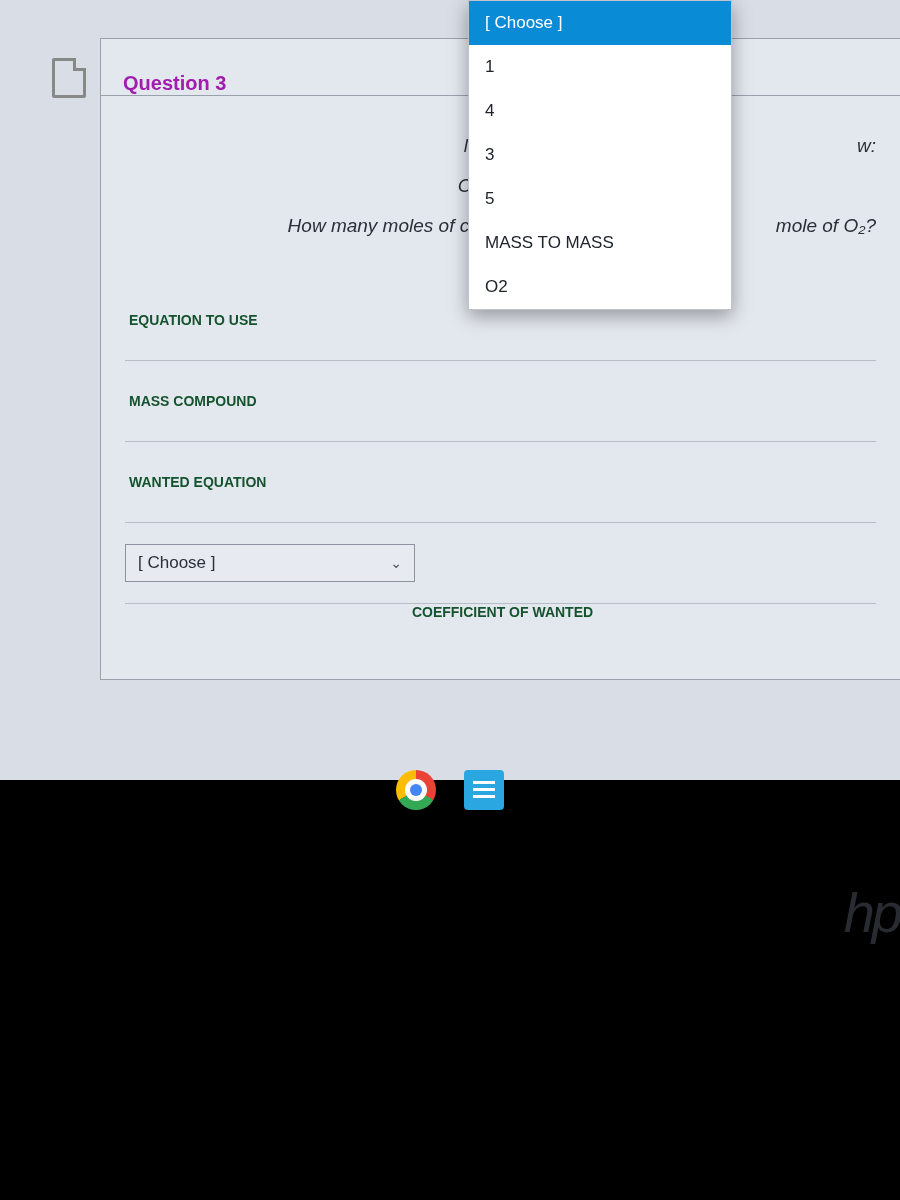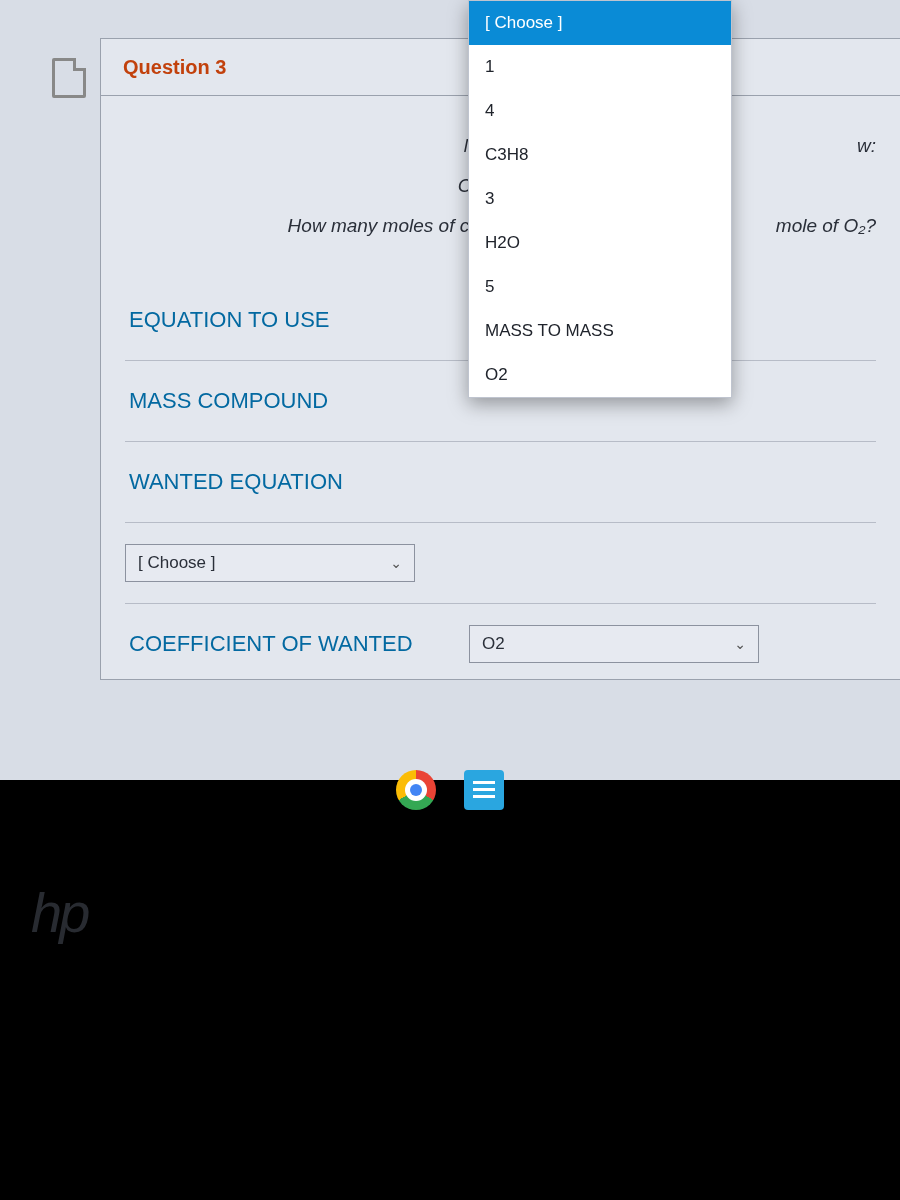--- a/index.html
+++ b/index.html
@@ -45,25 +45,25 @@
     right: 0;
     height: 640px;
     background: #e3e7ee;
     border: 1px solid #9aa1ad;
     border-right: none;
   }
   .qheader {
     height: 56px;
     border-bottom: 1px solid #9aa1ad;
     display: flex;
-    align-items: center;
+    align-items: flex-end;
     padding: 0 22px;
     font-weight: bold;
     font-size: 20px;
-    color: #c2410c;
+    color: #a21caf;
   }
   .qbody {
     padding: 30px 24px 0 24px;
     color: #2a2f39;
   }
   .intro {
     text-align: right;
     font-style: italic;
     font-size: 19px;
     line-height: 2.1;
@@ -75,26 +75,28 @@
     margin-top: 34px;
   }
   .row {
     display: flex;
     align-items: center;
     height: 80px;
     border-bottom: 1px solid #b7bcc7;
   }
   .row:last-child {
     border-bottom: none;
+    flex-direction: column;
   }
   .label {
     flex: 0 0 340px;
-    font-size: 22px;
-    color: #0369a1;
+    font-size: 14px;
+    color: #14532d;
     padding-left: 4px;
+    font-weight: bold;
   }
   .sel {
     flex: 0 0 290px;
     height: 38px;
     border: 1px solid #8c929f;
     background: #e7eaf1;
     display: flex;
     align-items: center;
     justify-content: space-between;
     padding: 0 12px;
@@ -179,21 +181,21 @@
     left: 9px; top: 11px;
     width: 22px; height: 3px;
     background: #fff;
     box-shadow: 0 7px 0 #fff, 0 14px 0 #fff;
   }
   .hp {
     position: absolute;
     top: 880px;
     left: 0;
     right: 0;
-    text-align: left;
+    text-align: right;
     color: #3a3e46;
     font-style: italic;
     font-size: 56px;
     font-family: Arial, sans-serif;
     letter-spacing: -3px;
     opacity: 0.7;
     padding-left: 31px;
   }
 </style>
 </head>
@@ -250,23 +252,21 @@
           </div>
         </div>
       </div>
     </div>
   </div>
 
   <div class="dd">
     <div class="opt current">[ Choose ]</div>
     <div class="opt">1</div>
     <div class="opt">4</div>
-    <div class="opt">C3H8</div>
     <div class="opt">3</div>
-    <div class="opt">H2O</div>
     <div class="opt">5</div>
     <div class="opt">MASS TO MASS</div>
     <div class="opt">O2</div>
   </div>
 
 </div>
 
 <div class="taskbar">
   <div class="tb-icon chrome"></div>
   <div class="tb-icon doc"></div>

